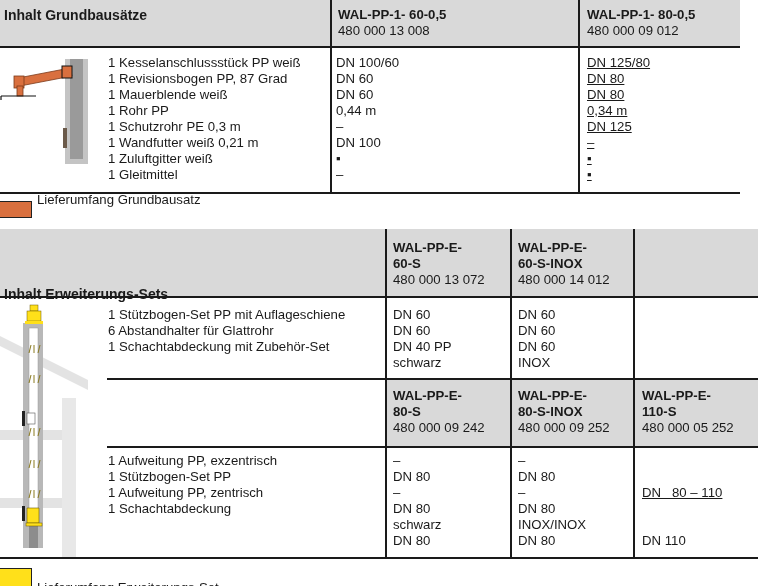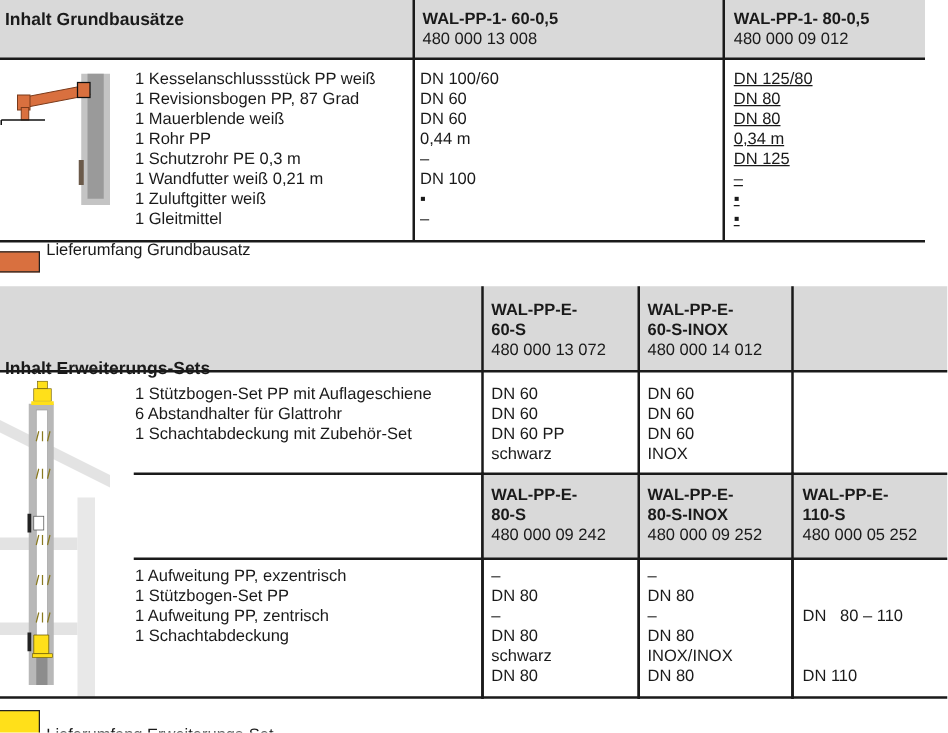--- a/index.html
+++ b/index.html
@@ -127,21 +127,21 @@
 
 <div class="abs lines" style="left:108px;top:307px;">
   <div>1 Stützbogen-Set PP mit Auflageschiene</div>
   <div>6 Abstandhalter für Glattrohr</div>
   <div>1 Schachtabdeckung mit Zubehör-Set</div>
 </div>
 
 <div class="abs lines" style="left:393px;top:307px;">
   <div>DN 60</div>
   <div>DN 60</div>
-  <div>DN 60 PP</div>
+  <div>DN 40 PP</div>
   <div>schwarz</div>
 </div>
 <div class="abs lines" style="left:518px;top:307px;">
   <div>DN 60</div>
   <div>DN 60</div>
   <div>DN 60</div>
   <div>INOX</div>
 </div>
 
 <div class="hline" style="left:107px;top:378px;width:651px;"></div>
@@ -185,21 +185,21 @@
 </div>
 <div class="abs lines" style="left:518px;top:453px;">
   <div>–</div>
   <div>DN 80</div>
   <div>–</div>
   <div>DN 80</div>
   <div>INOX/INOX</div>
   <div>DN 80</div>
 </div>
 <div class="abs lines" style="left:642px;top:453px;white-space:pre;">
-  <div style="white-space:pre;">DN   80 – 110</div>
+  <div style="white-space:pre;text-decoration:underline;">DN   80 – 110</div>
   <div>DN 110</div>
   <div>–</div>
   
   
   
 </div>
 
 <div class="hline" style="left:0;top:557px;width:758px;"></div>
 
 <div class="swatch" style="left:-1px;top:568px;width:31px;height:18px;background:#ffe01a;"></div>

